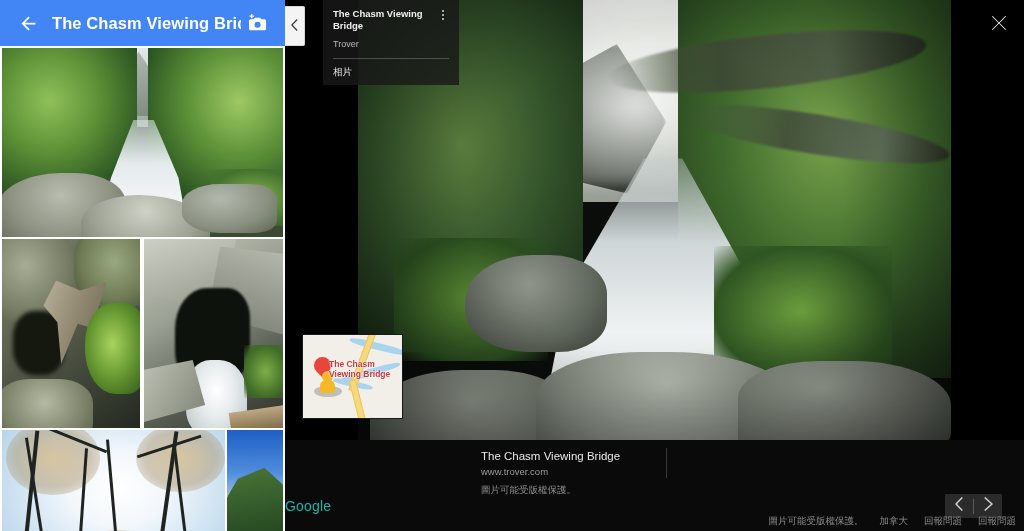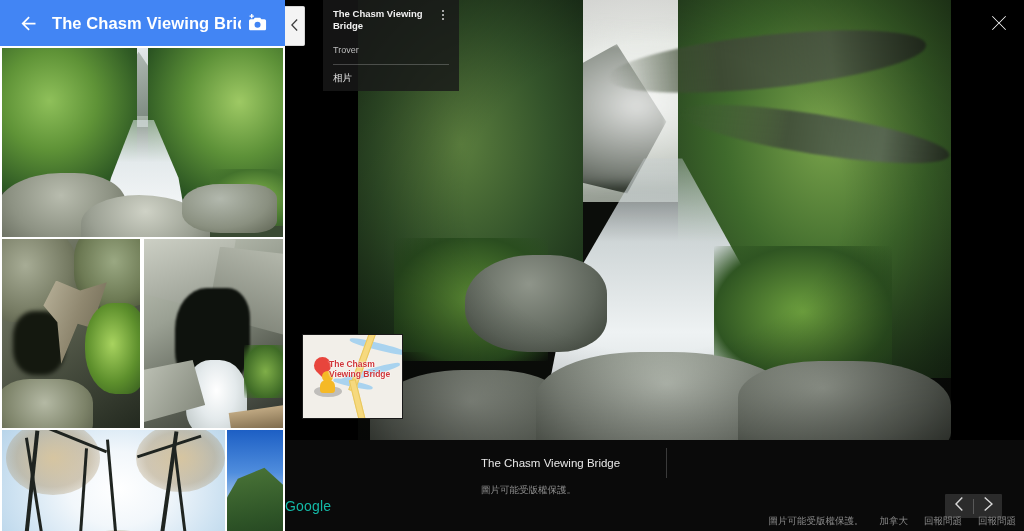--- a/index.html
+++ b/index.html
@@ -294,21 +294,21 @@
 
   
   .info-card {
     position: absolute; left: 38px; top: 0;
     width: 136px; background: rgba(24,24,24,.82);
     padding: 8px 10px 7px 10px; z-index: 20;
   }
   .info-row { display: flex; align-items: flex-start; }
   .info-texts { flex: 1 1 auto; min-width: 0; }
   .info-title { color: #f1f1f1; font-size: 9.5px; font-weight: bold; line-height: 12px; }
-  .info-sub { color: #bdbdbd; font-size: 9px; line-height: 13px; margin-top: 12px; }
+  .info-sub { color: #bdbdbd; font-size: 9px; line-height: 13px; margin-top: 6px; }
   .kebab { width: 12px; display: flex; flex-direction: column; align-items: center;
     gap: 2px; padding-top: 2px; cursor: pointer; flex: 0 0 auto; }
   .kebab i { width: 2px; height: 2px; background: #d4d4d4; border-radius: 50%; display: block; }
   .info-div { height: 1px; background: rgba(255,255,255,.22); margin: 7px 0 6px; }
   .info-link { color: #e6e6e6; font-size: 9.5px; line-height: 13px; cursor: pointer; }
 
   
   .close-btn {
     position: absolute; right: 10px; top: 8px;
     width: 30px; height: 30px; display: flex;
@@ -563,20 +563,21 @@
 
         <div class="map-label">The Chasm Viewing Bridge</div>
       </div>
     </div>
 
     <div class="attrib">
 
       <div class="attrib-row">
         <div class="attrib-texts">
           <div class="attrib-title">The Chasm Viewing Bridge</div>
+          <div class="attrib-url">www.trover.com</div>
         </div>
         <div class="attrib-sep"></div>
       </div>
 
       <div class="copyright-note">圖片可能受版權保護。</div>
 
       <div class="google-logo">Google</div>
 
       <div class="nav-group">
         <div class="nav-btn">

